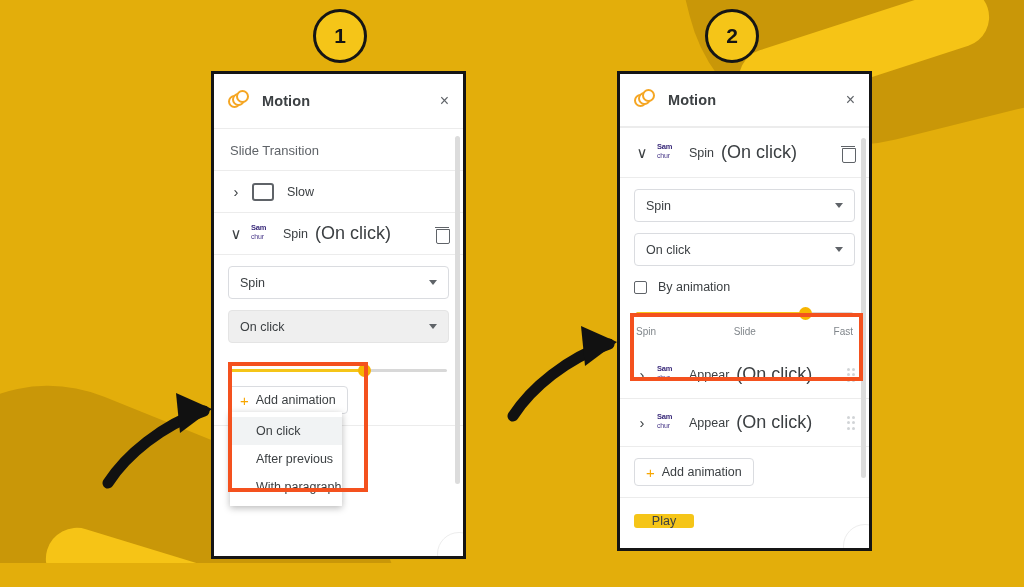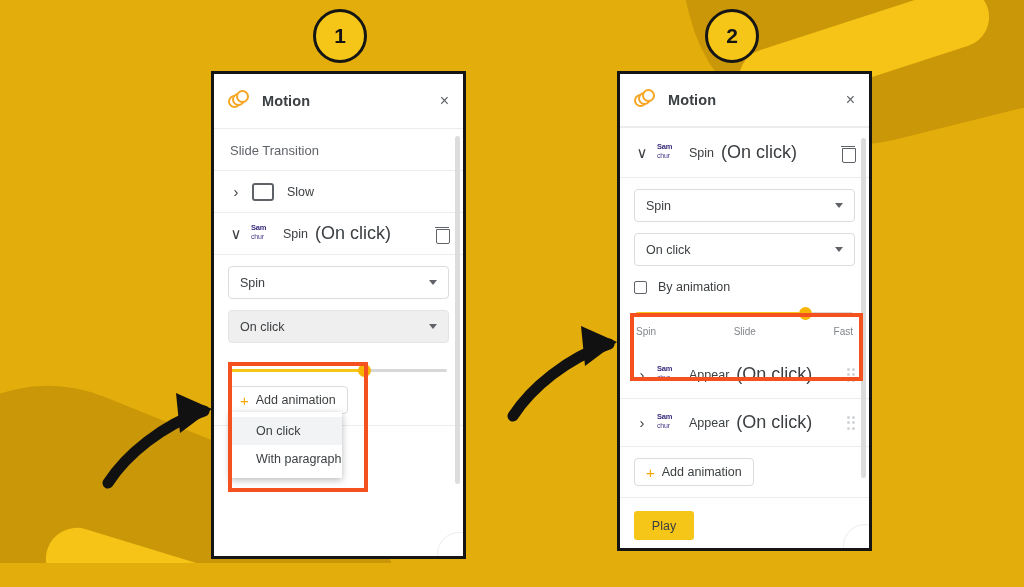--- a/index.html
+++ b/index.html
@@ -236,21 +236,21 @@
     display: inline-flex; align-items: center;
     height: 28px; padding: 0 11px;
     border: 1px solid #dadce0; border-radius: 4px;
     font-size: 12.5px; color: #3c4043; background: #fff;
   }
   .plus { color: #F7A600; font-size: 15px; margin-right: 7px; line-height: 1; }
 
   .play-wrap { padding: 13px 14px; }
   .play-btn {
     display: inline-flex; align-items: center; justify-content: center;
-    min-width: 60px; height: 29px; padding: 0 13px;
+    min-width: 60px; height: 14px; padding: 0 13px;
     background: #F5C518; border-radius: 3px;
     font-size: 12.5px; color: #3c4043;
   }
 
   
   .scrollbar {
     position: absolute; right: 3px; top: 62px;
     width: 5px; height: 348px;
     background: #dcdcdc; border-radius: 3px;
   }
@@ -372,20 +372,21 @@
 
       <div class="play-wrap">
         <span class="play-btn">Play</span>
       </div>
 
       <div class="scrollbar"></div>
       <div class="corner-circle"></div>
 
       <div class="dropdown">
         <div class="dd-item sel">On click</div>
+        <div class="dd-item">After previous</div>
         <div class="dd-item">With paragraph</div>
       </div>
     </div>
   </div>
 
   <div class="redbox" id="redbox-1"></div>
 
   <div class="panel" id="panel-2">
     <div class="panel-inner">
 

